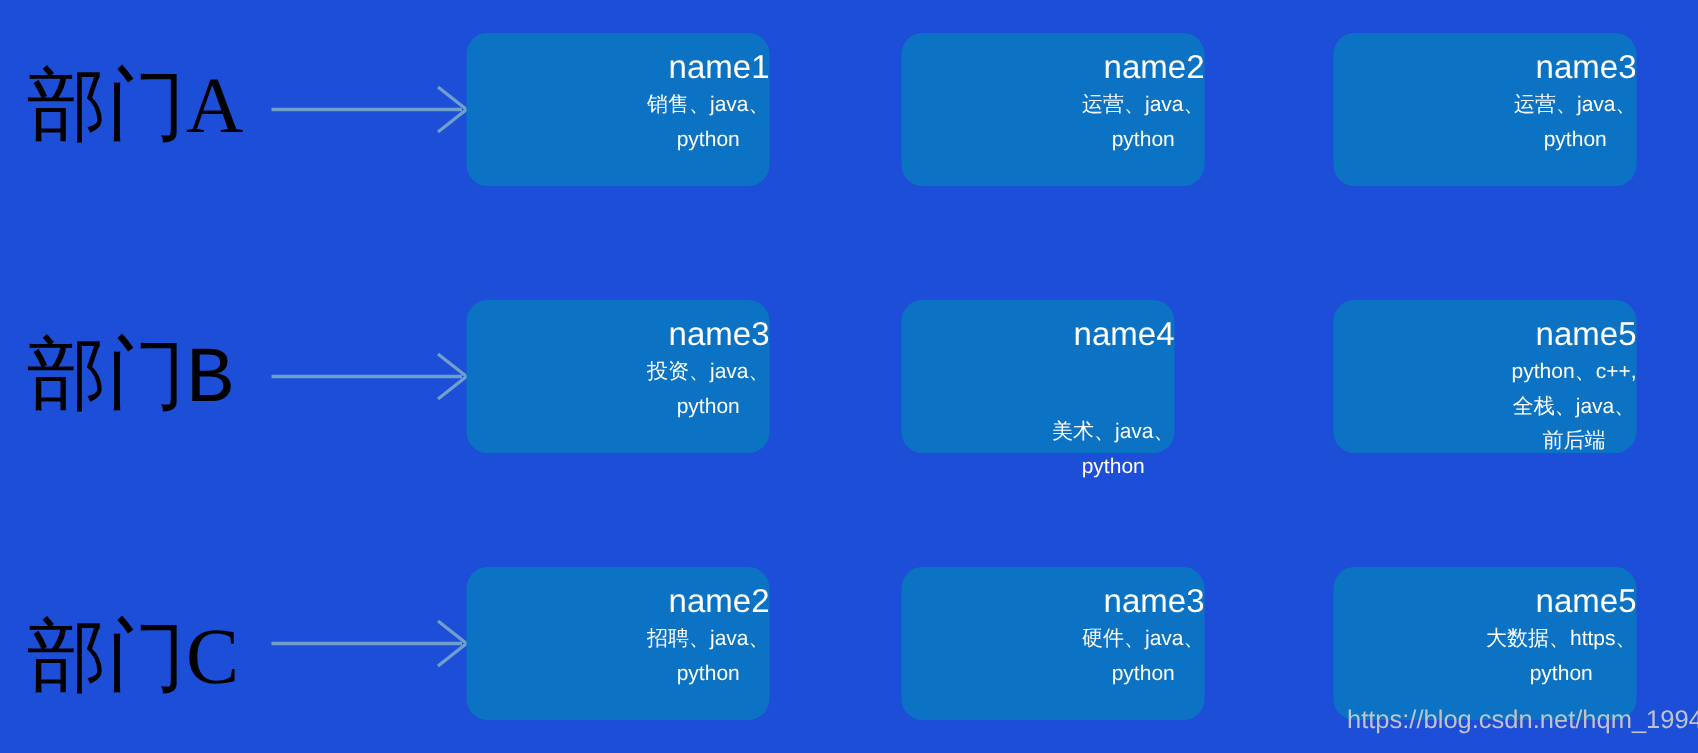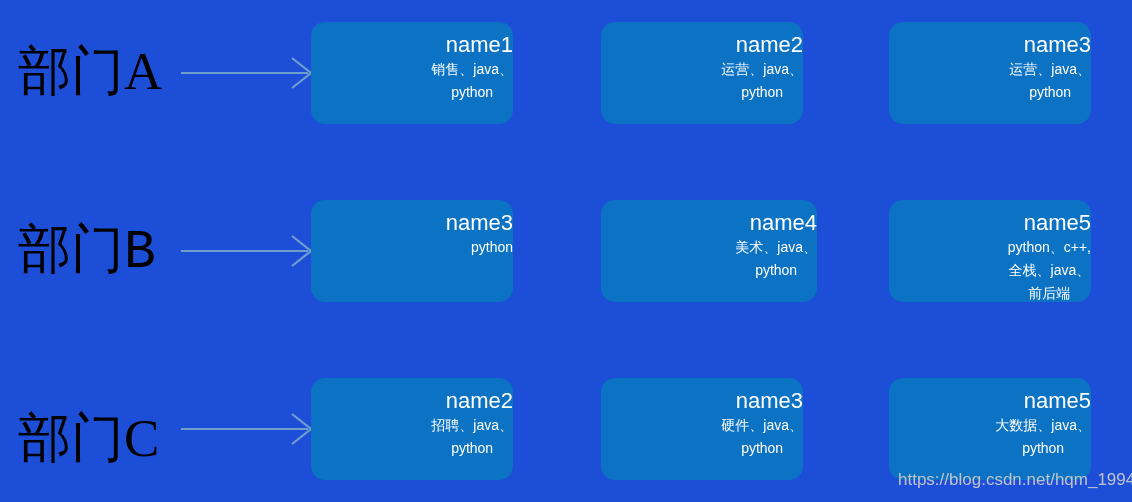--- a/index.html
+++ b/index.html
@@ -127,24 +127,25 @@
     <div class="dept-label" style="top: 227px; font-family: Liberation Mono, monospace;">部门B</div>
     <div class="arrow-wrap" style="top: 231px;">
       <svg viewBox="0 0 136 40" xmlns="http://www.w3.org/2000/svg">
         <line x1="3" y1="20" x2="130" y2="20" stroke="#6f9fcc" stroke-width="2.2"></line>
         <polyline points="114,5 133,20 114,35" fill="none" stroke="#6f9fcc" stroke-width="2.2" stroke-linecap="butt" stroke-linejoin="miter"></polyline>
       </svg>
     </div>
     <div class="node" style="left: 311px; top: 200px; width: 202px; height: 102px;">
       <div class="node-title">name3</div>
       <div class="node-lines">
+        <span class="node-line">投资、java、</span>
         <span class="node-line">python</span>
       </div>
     </div>
-    <div class="node" style="left: 601px; top: 200px; width: 216px; height: 102px;">
+    <div class="node" style="left: 601px; top: 200px; width: 182px; height: 102px; gap: 40px;">
       <div class="node-title">name4</div>
       <div class="node-lines">
         <span class="node-line">美术、java、</span>
         <span class="node-line">python</span>
       </div>
     </div>
     <div class="node" style="left: 889px; top: 200px; width: 202px; height: 102px;">
       <div class="node-title">name5</div>
       <div class="node-lines">
         <span class="node-line">python、c++,</span>
@@ -169,18 +170,18 @@
     <div class="node" style="left: 601px; top: 378px; width: 202px; height: 102px;">
       <div class="node-title">name3</div>
       <div class="node-lines">
         <span class="node-line">硬件、java、</span>
         <span class="node-line">python</span>
       </div>
     </div>
     <div class="node" style="left: 889px; top: 378px; width: 202px; height: 102px;">
       <div class="node-title">name5</div>
       <div class="node-lines">
-        <span class="node-line">大数据、java、</span>
+        <span class="node-line">大数据、https、</span>
         <span class="node-line">python</span>
       </div>
     </div>
     <div class="watermark">https://blog.csdn.net/hqm_1994</div>
   </div>
 
 </body></html>

